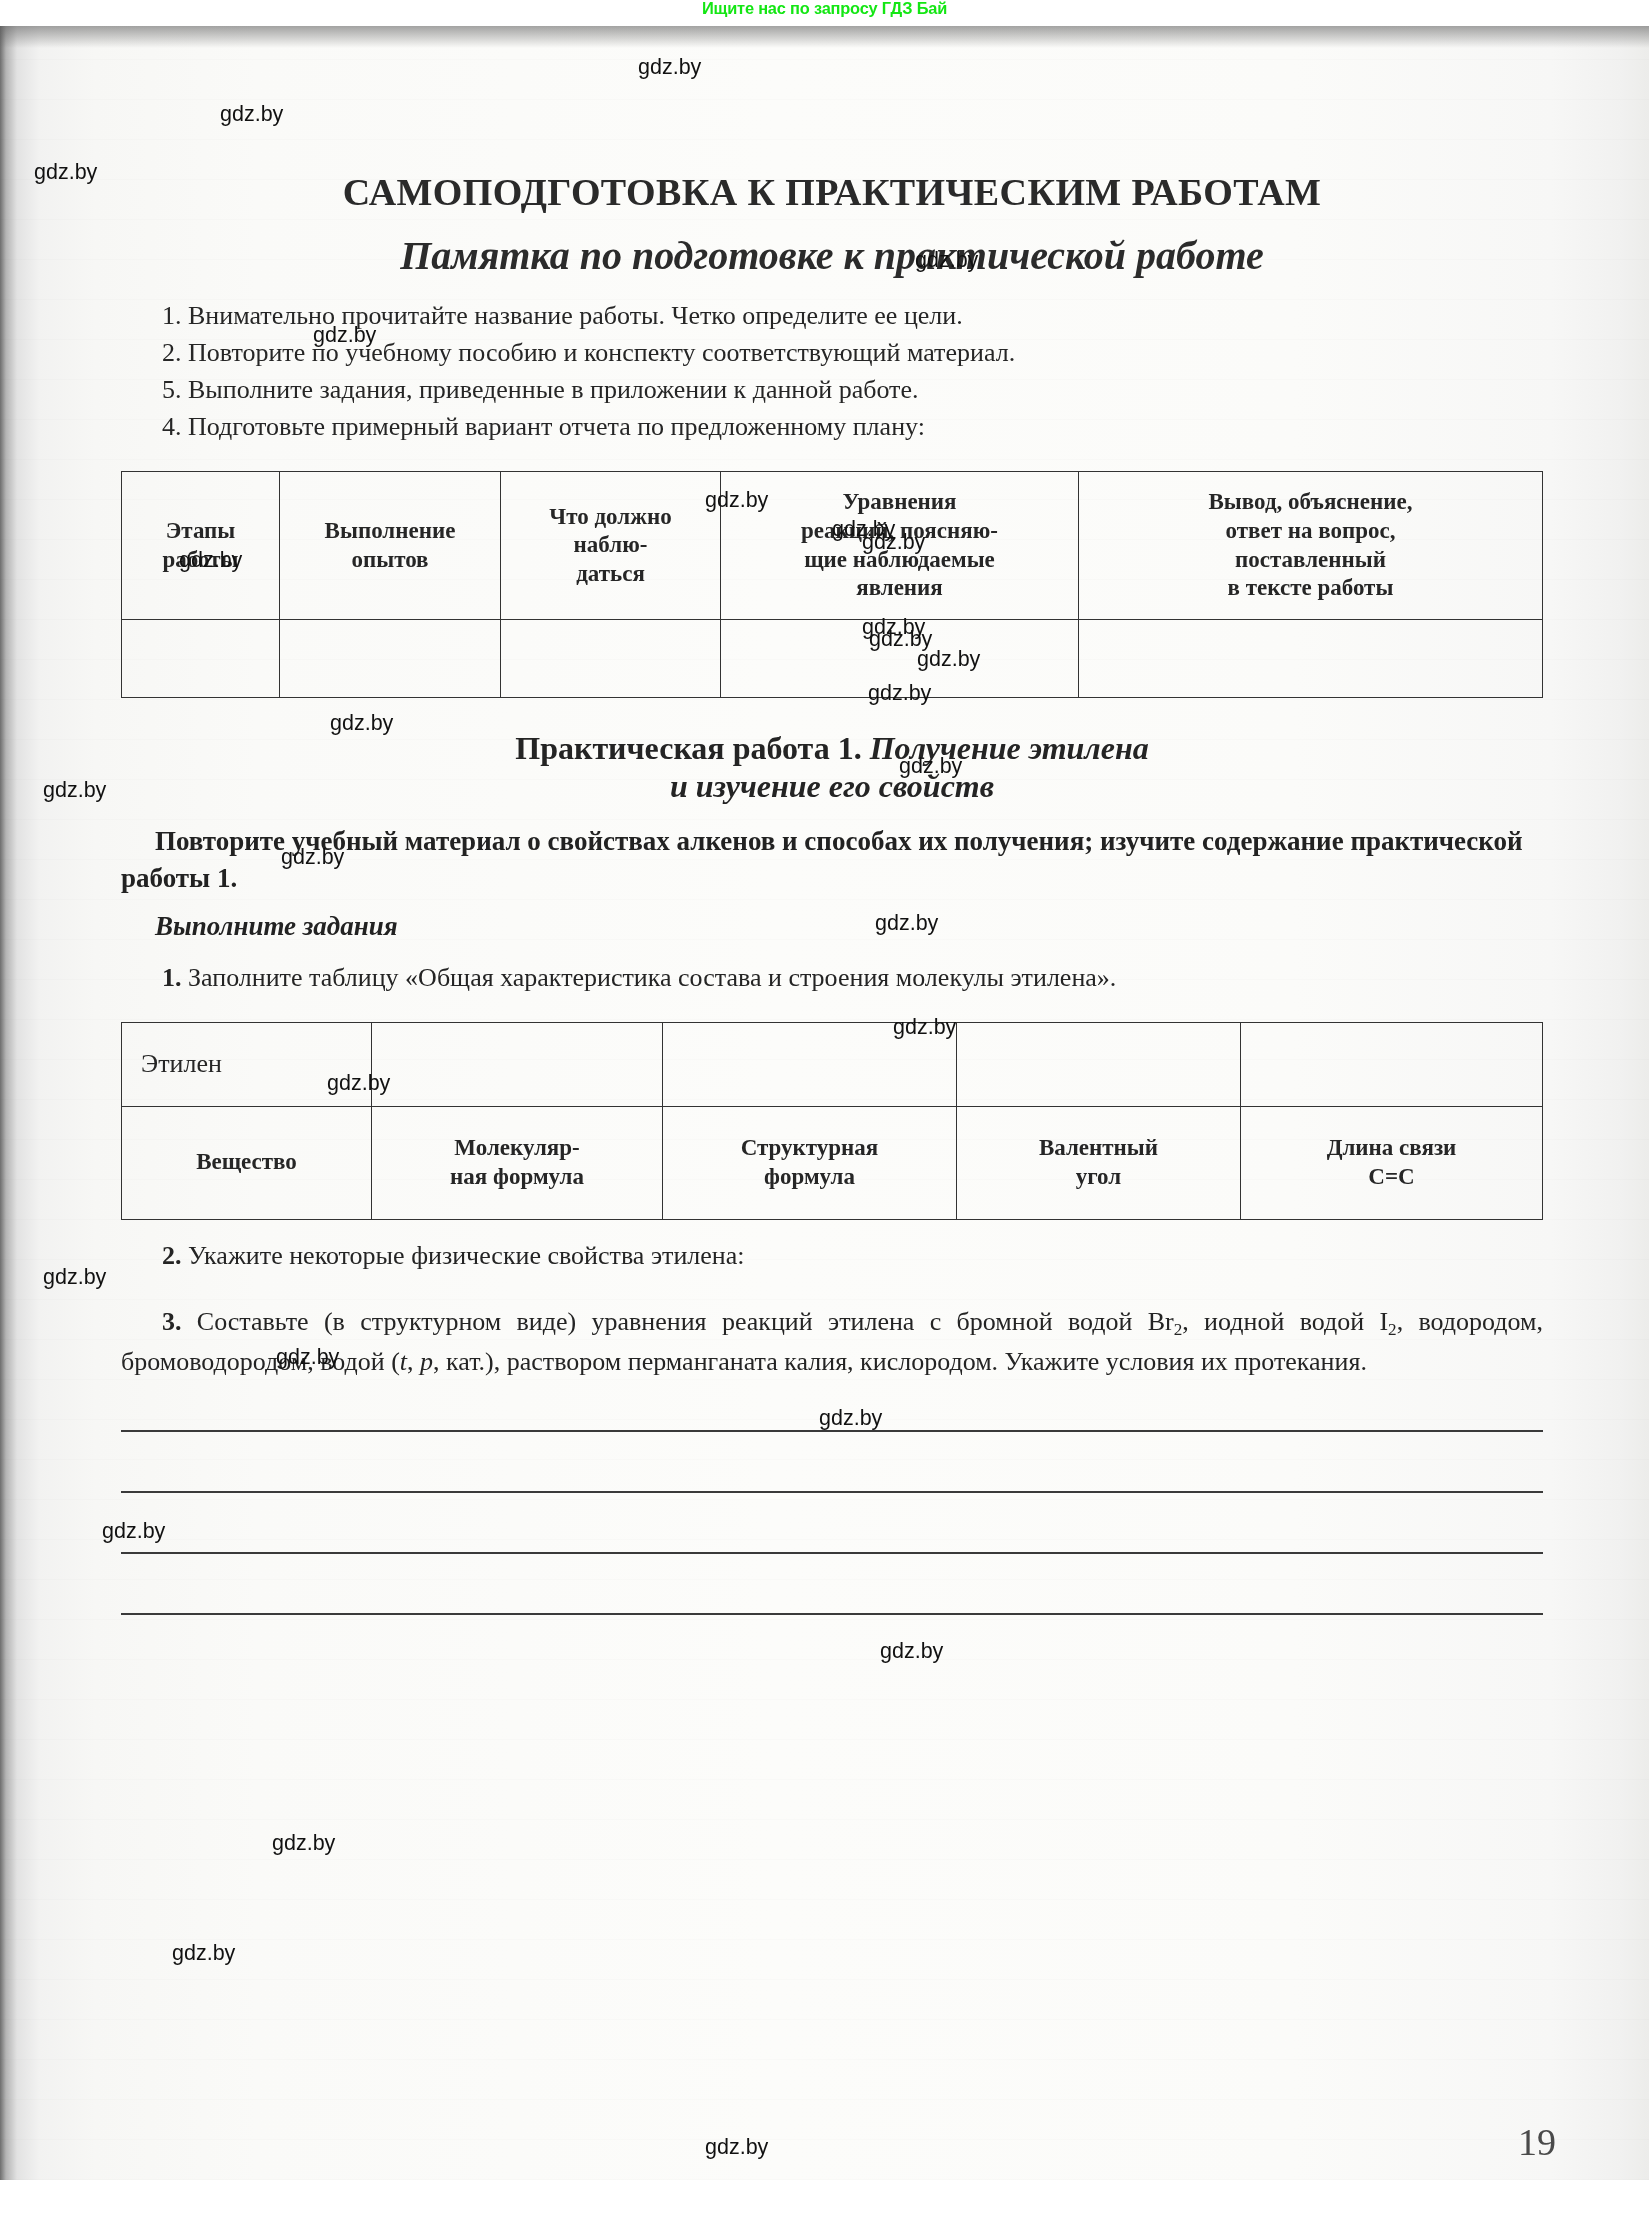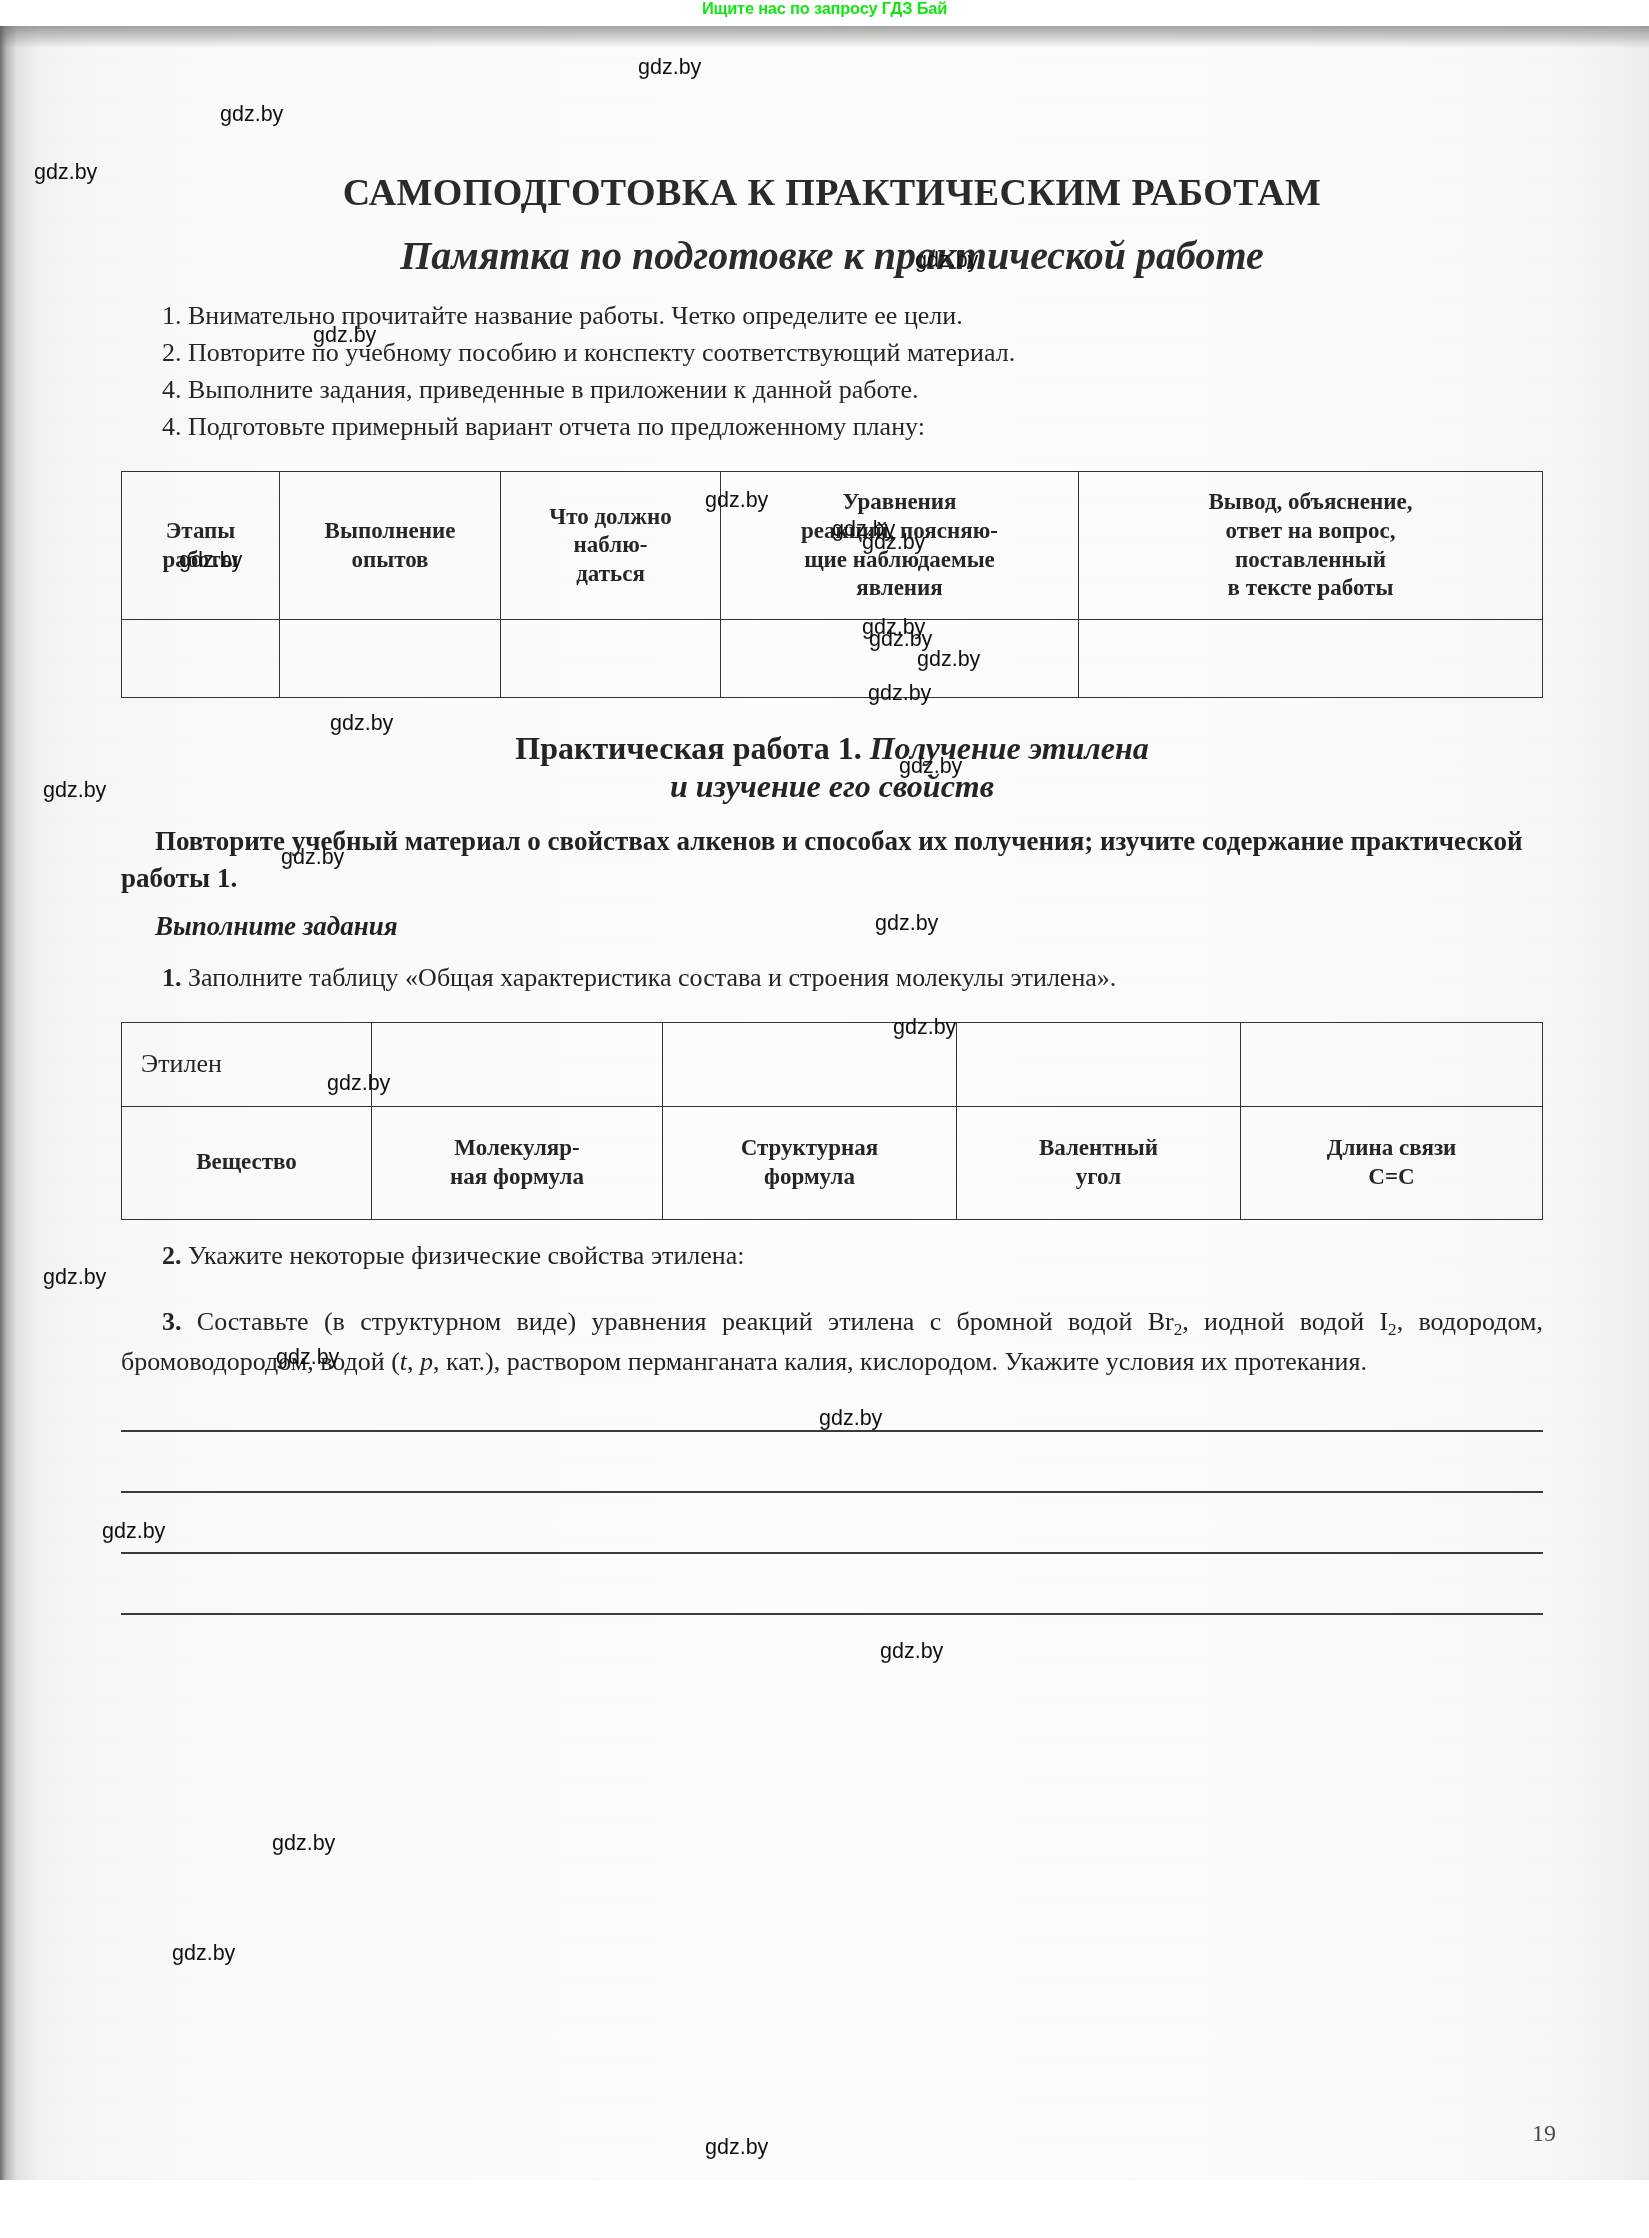--- a/index.html
+++ b/index.html
@@ -250,21 +250,21 @@
     height: 0;
     border-bottom: 2.6px solid #3a3a3a;
     margin-bottom: 59px;
   }
 
   
   #page-number {
     position: absolute;
     right: 93px;
     top: 2094px;
-    font-size: 24px;
+    font-size: 38px;
     color: #4a4a4a;
     font-family: "Liberation Serif", serif;
     z-index: 12;
   }
 
   
   .wm {
     position: absolute;
     font-family: "Liberation Sans", "DejaVu Sans", sans-serif;
     font-size: 20.7px;
@@ -288,21 +288,21 @@
 
     <div id="page-content">
 
       <h1 class="doc-h1">САМОПОДГОТОВКА К ПРАКТИЧЕСКИМ РАБОТАМ</h1>
 
       <h2 class="doc-h2">Памятка по подготовке к практической работе</h2>
 
       <ul class="memo-list" id="memo-list">
           <li>1. Внимательно прочитайте название работы. Четко определите ее цели.</li>
           <li>2. Повторите по учебному пособию и конспекту соответствующий материал.</li>
-          <li>4. Выполните задания, приведенные в приложении к данной работе.</li>
+          <li>5. Выполните задания, приведенные в приложении к данной работе.</li>
           <li>4. Подготовьте примерный вариант отчета по предложенному плану:</li>
         </ul>
 
       <div id="report-table-wrap">
         <table class="doc-table" id="report-table">
           <colgroup>
             <col style="width:158px">
             <col style="width:221px">
             <col style="width:220px">
             <col style="width:358px">

